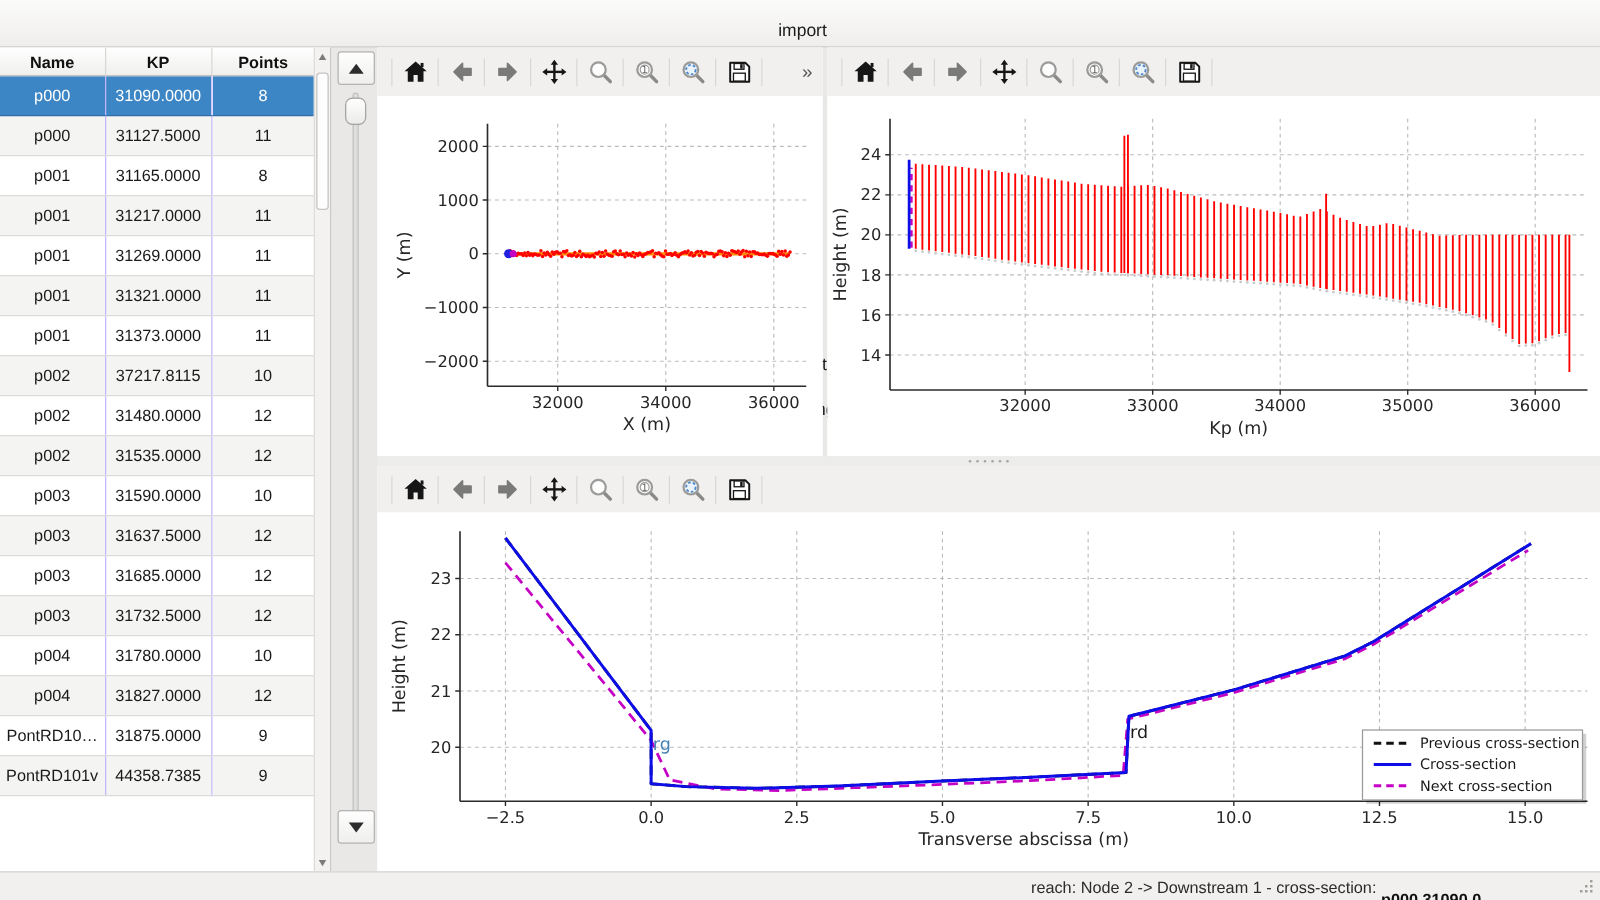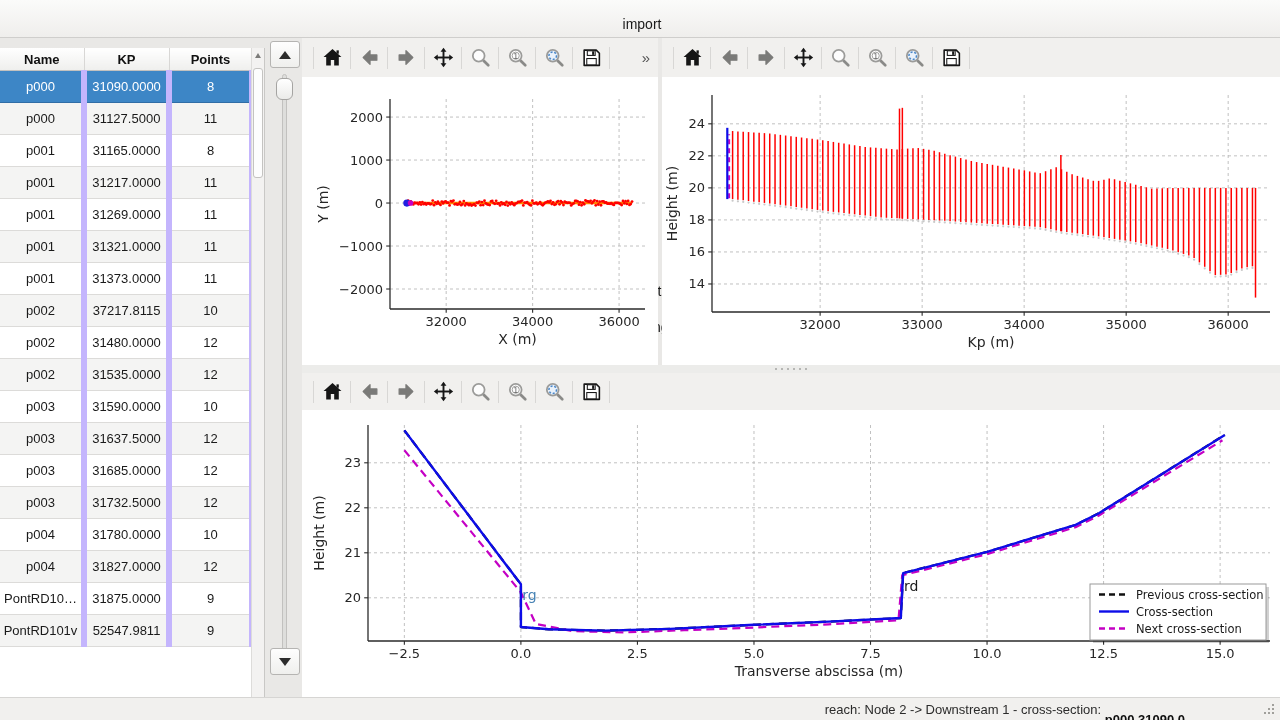--- a/index.html
+++ b/index.html
@@ -11,26 +11,26 @@
   .toolbar-top{position:absolute;left:0;top:0;width:1280px;height:38px;box-sizing:border-box;
     background:linear-gradient(#fbfbfa,#efeeec);border-bottom:1px solid #cfcecc;
     display:flex;align-items:center;padding-left:4px;gap:12px;flex-direction:column;}
   .tb-handle{width:6px;height:24px;border-left:2px dotted #b8b7b3;border-right:2px dotted #b8b7b3;margin:0 6px 0 2px;}
   .tb-text{font-size:14px;color:#1a1a1a;padding:4px 6px;}
   .tb-icon{width:26px;height:26px;display:flex;align-items:center;justify-content:center;}
   .tb-icon .icon, .nav-btn .icon{display:flex;width:21px;height:21px;}
   .icon svg{width:100%;height:100%;}
 
   
-  .table-panel{position:absolute;left:0;top:48px;width:265px;height:659px;background:#fff;
+  .table-panel{position:absolute;left:0;top:38px;width:265px;height:659px;background:#fff;
     border-right:1px solid #c9c8c6;box-sizing:border-box;overflow:hidden;}
   table.xs{border-collapse:collapse;table-layout:fixed;width:252px;font-size:13px;}
   table.xs th{height:20px;font-weight:bold;color:#111;background:linear-gradient(#ffffff,#efefed);
     border-bottom:1px solid #c2c1bf;border-right:1px solid #d8d7d5;}
-  table.xs td{height:29px;text-align:center;color:#1a1a1a;border-right:6px solid #c4b5fd;
+  table.xs td{height:29px;text-align:center;color:#1a1a1a;border-right:1px solid #c4b5fd;
     border-bottom:1px solid #dcdbd9;overflow:hidden;white-space:nowrap;}
   table.xs tbody tr:nth-child(even) td{background:#f4f4f3;}
   table.xs tbody tr.sel td{background:#3d86c6;color:#fff;border-bottom-color:#306da6;}
   .tbl-scroll{position:absolute;right:0;top:0;width:13px;height:659px;background:#f3f2f1;border-left:1px solid #dddcda;box-sizing:border-box;}
   .tbl-arrow{position:absolute;left:1px;width:10px;height:12px;display:flex;align-items:center;justify-content:center;}
   .tbl-thumb{position:absolute;left:1px;top:20px;width:10px;height:110px;background:#fdfdfd;border:1px solid #c4c3c1;border-radius:3px;box-sizing:border-box;}
   .tri-up-s{width:0;height:0;border-left:3.5px solid transparent;border-right:3.5px solid transparent;border-bottom:5px solid #7c7b79;}
   .tri-down-s{width:0;height:0;border-left:3.5px solid transparent;border-right:3.5px solid transparent;border-top:5px solid #7c7b79;}
 
   
@@ -232,21 +232,21 @@
             <td>31827.0000</td>
             <td>12</td>
           </tr>
           <tr>
             <td>PontRD10…</td>
             <td>31875.0000</td>
             <td>9</td>
           </tr>
           <tr>
             <td>PontRD101v</td>
-            <td>52547.9811</td>
+            <td>44358.7385</td>
             <td>9</td>
           </tr>
         </tbody>
     </table>
     <div class="tbl-scroll">
       <div class="tbl-arrow" style="top:1px">
           <i class="tri-up-s"></i>
         </div>
       <div class="tbl-thumb"></div>
       <div class="tbl-arrow" style="bottom:1px">

